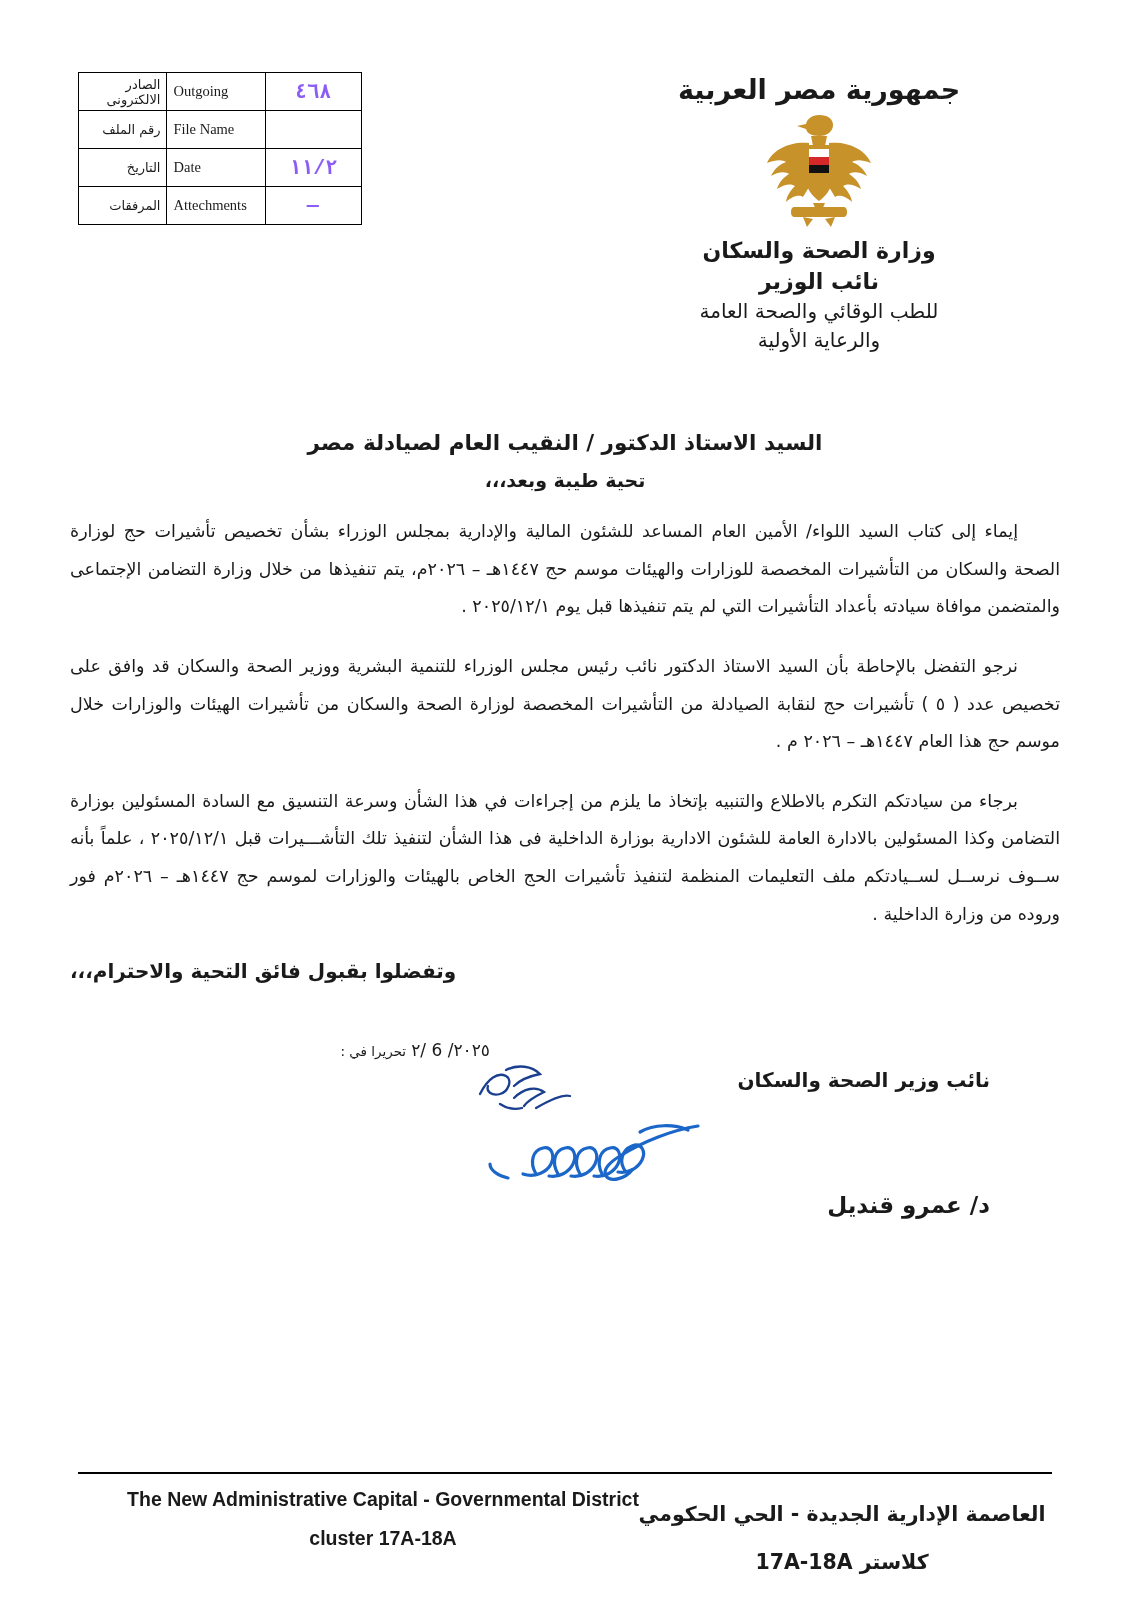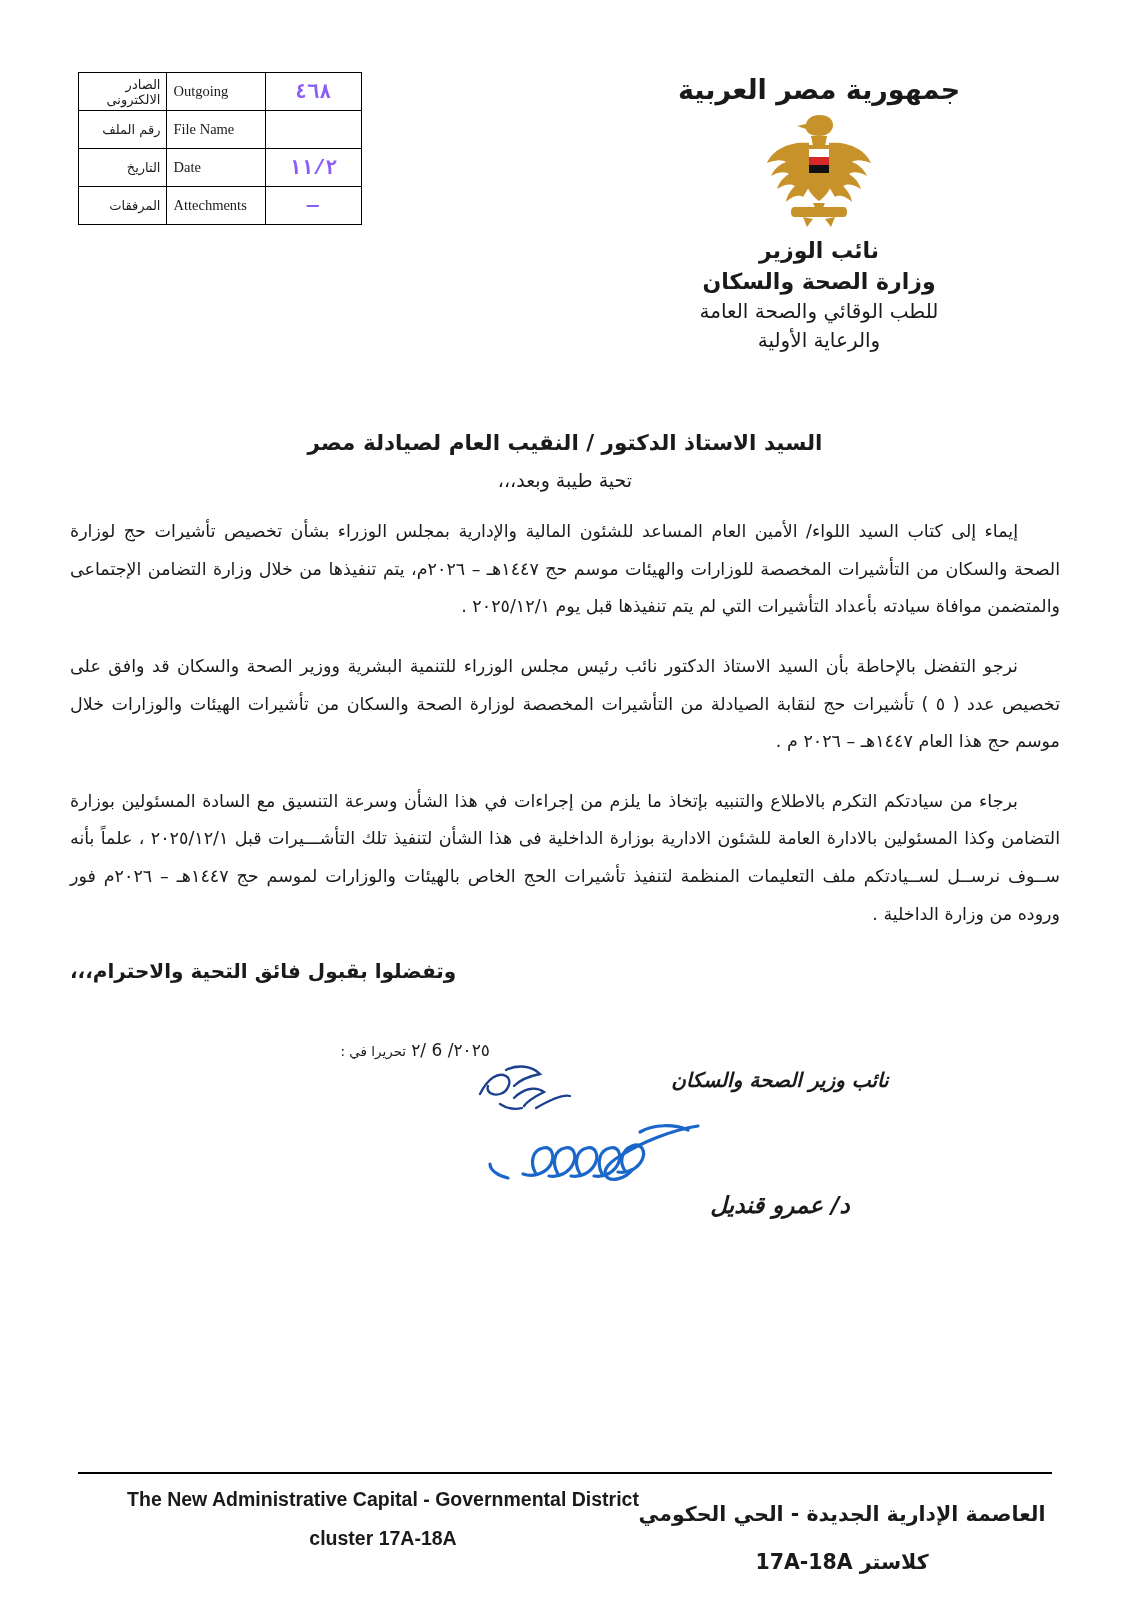--- a/index.html
+++ b/index.html
@@ -145,21 +145,21 @@
   }
   #addressee {
     text-align: center;
     font-size: 21.5px;
     font-weight: bold;
     margin-top: 10px;
   }
   #greeting {
     text-align: center;
     font-size: 19px;
-    font-weight: normal;
+    font-weight: bold;
     margin-top: 14px;
   }
   .para {
     font-size: 17.5px;
     line-height: 2.15;
     text-align: justify;
     text-justify: inter-word;
     margin-top: 22px;
     text-indent: 42px;
   }
@@ -181,23 +181,21 @@
   }
   #date-line .dl-label { font-size: 13.5px; }
   #date-line .dl-val { font-size: 17px; letter-spacing: 1px; }
 
   
   #signature-block {
     position: absolute;
     top: 1068px;
     right: 140px;
     width: 420px;
-    text-align: center;
-    direction: rtl;
-    font-style: italic;
+    direction: rtl;
   }
   #sig-title {
     font-size: 20px;
     font-weight: bold;
   }
   #sig-name {
     font-size: 23px;
     font-weight: bold;
     margin-top: 100px;
   }
@@ -311,22 +309,22 @@
         <g>
           <rect x="50" y="38" width="20" height="8" fill="#fff"></rect>
           <rect x="50" y="46" width="20" height="8" fill="#d62828"></rect>
           <rect x="50" y="54" width="20" height="8" fill="#111"></rect>
         </g>
         <path d="M48 36 h24 v26 c0 12 -7 20 -12 24 c-5 -4 -12 -12 -12 -24 z" fill="none" stroke="#c8922b" stroke-width="3"></path>
       </svg>
     </div>
 
     <div id="ministry-lines">
+      <div>وزارة الصحة والسكان</div>
       <div>نائب الوزير</div>
-      <div>وزارة الصحة والسكان</div>
       <div class="sub">للطب الوقائي والصحة العامة</div>
       <div class="sub">والرعاية الأولية</div>
     </div>
   </div>
 </div>
 
 <div id="body-area">
   <div id="addressee">السيد الاستاذ الدكتور / النقيب العام لصيادلة مصر</div>
   <div id="greeting">تحية طيبة وبعد،،،</div>
 

